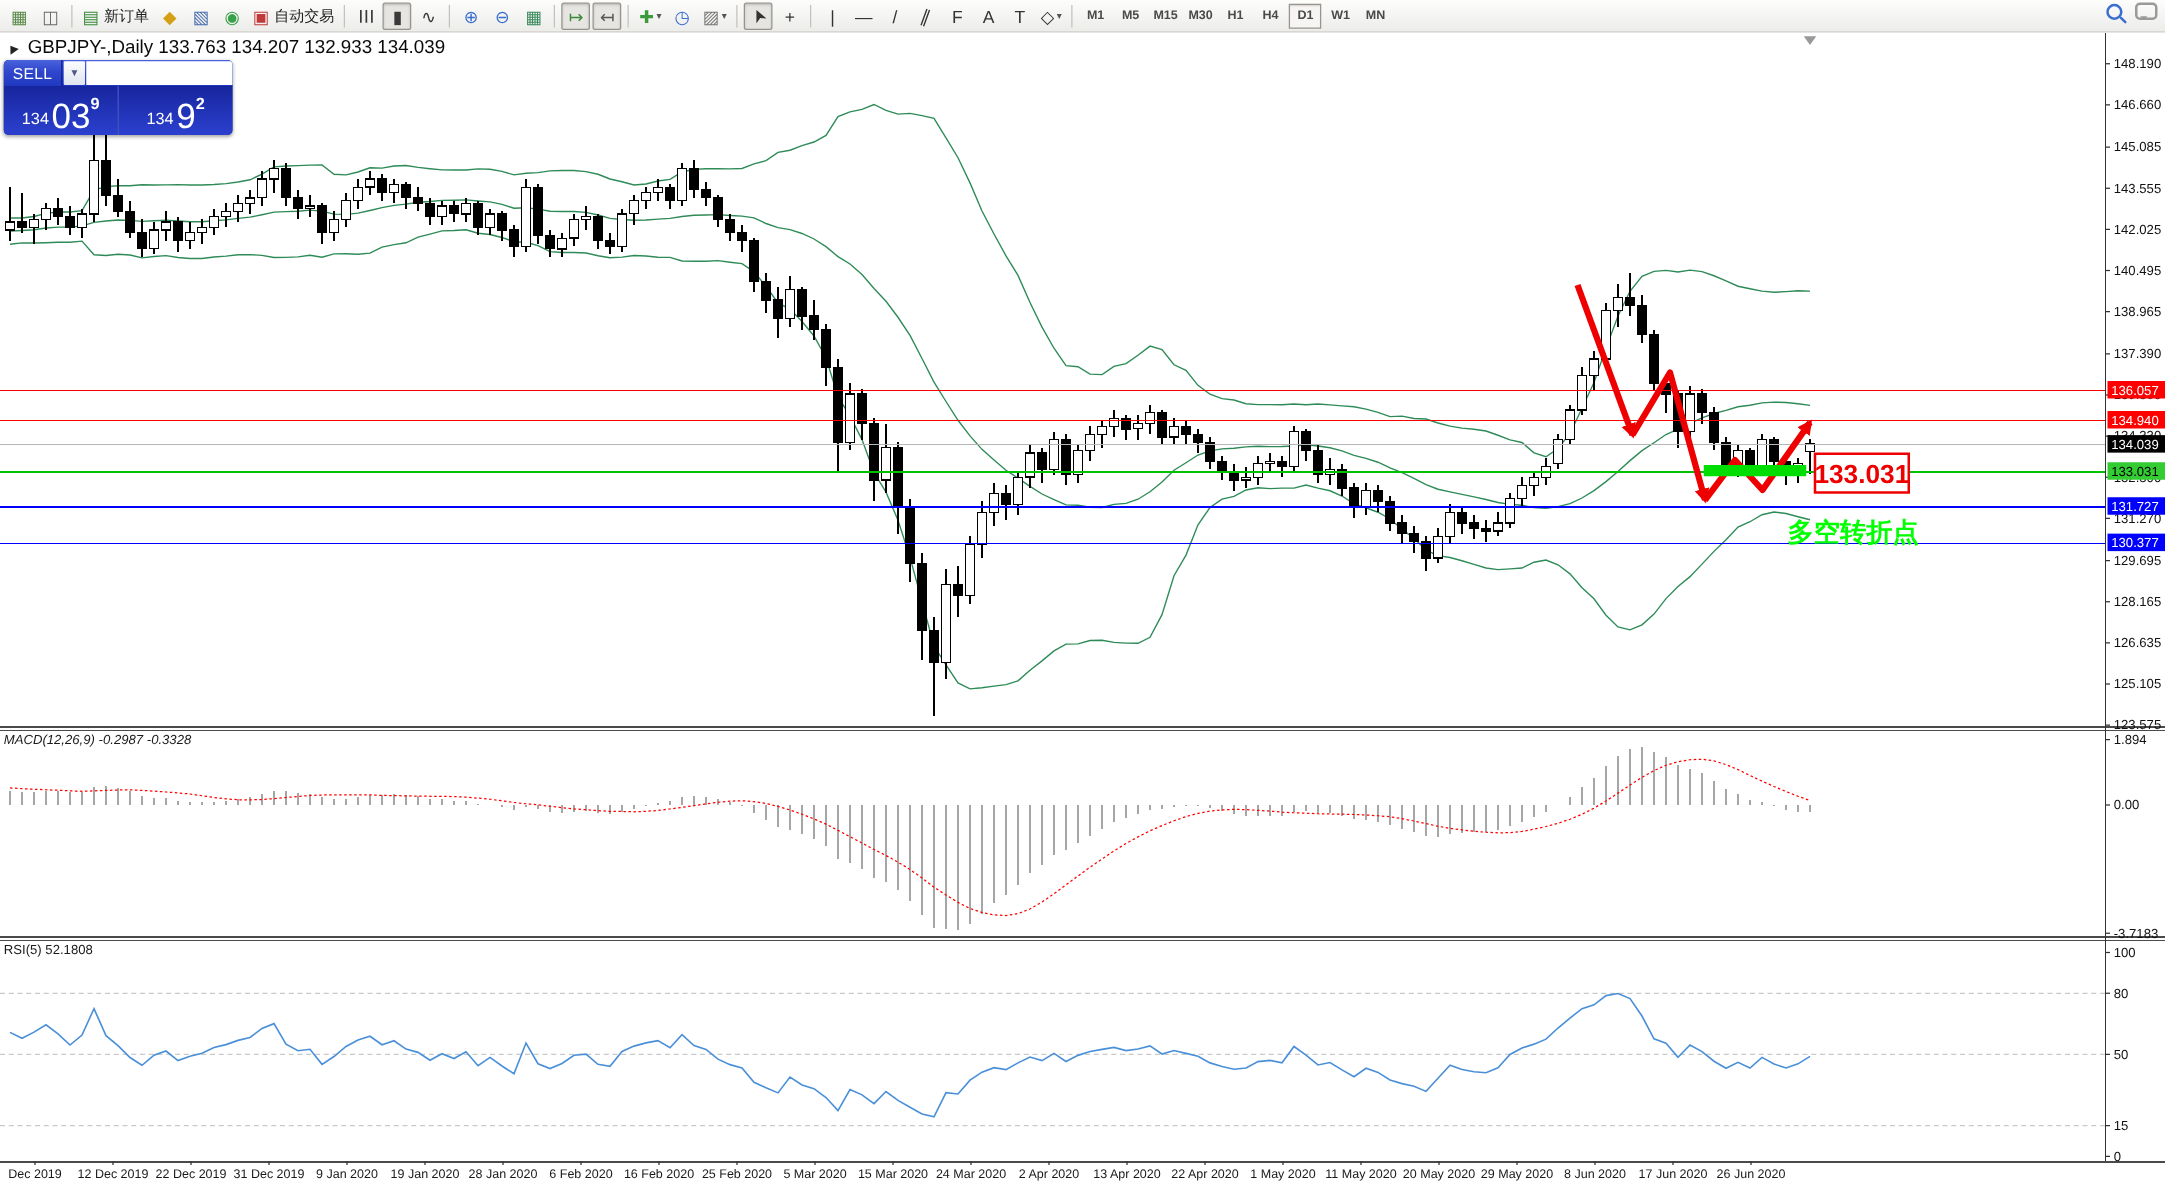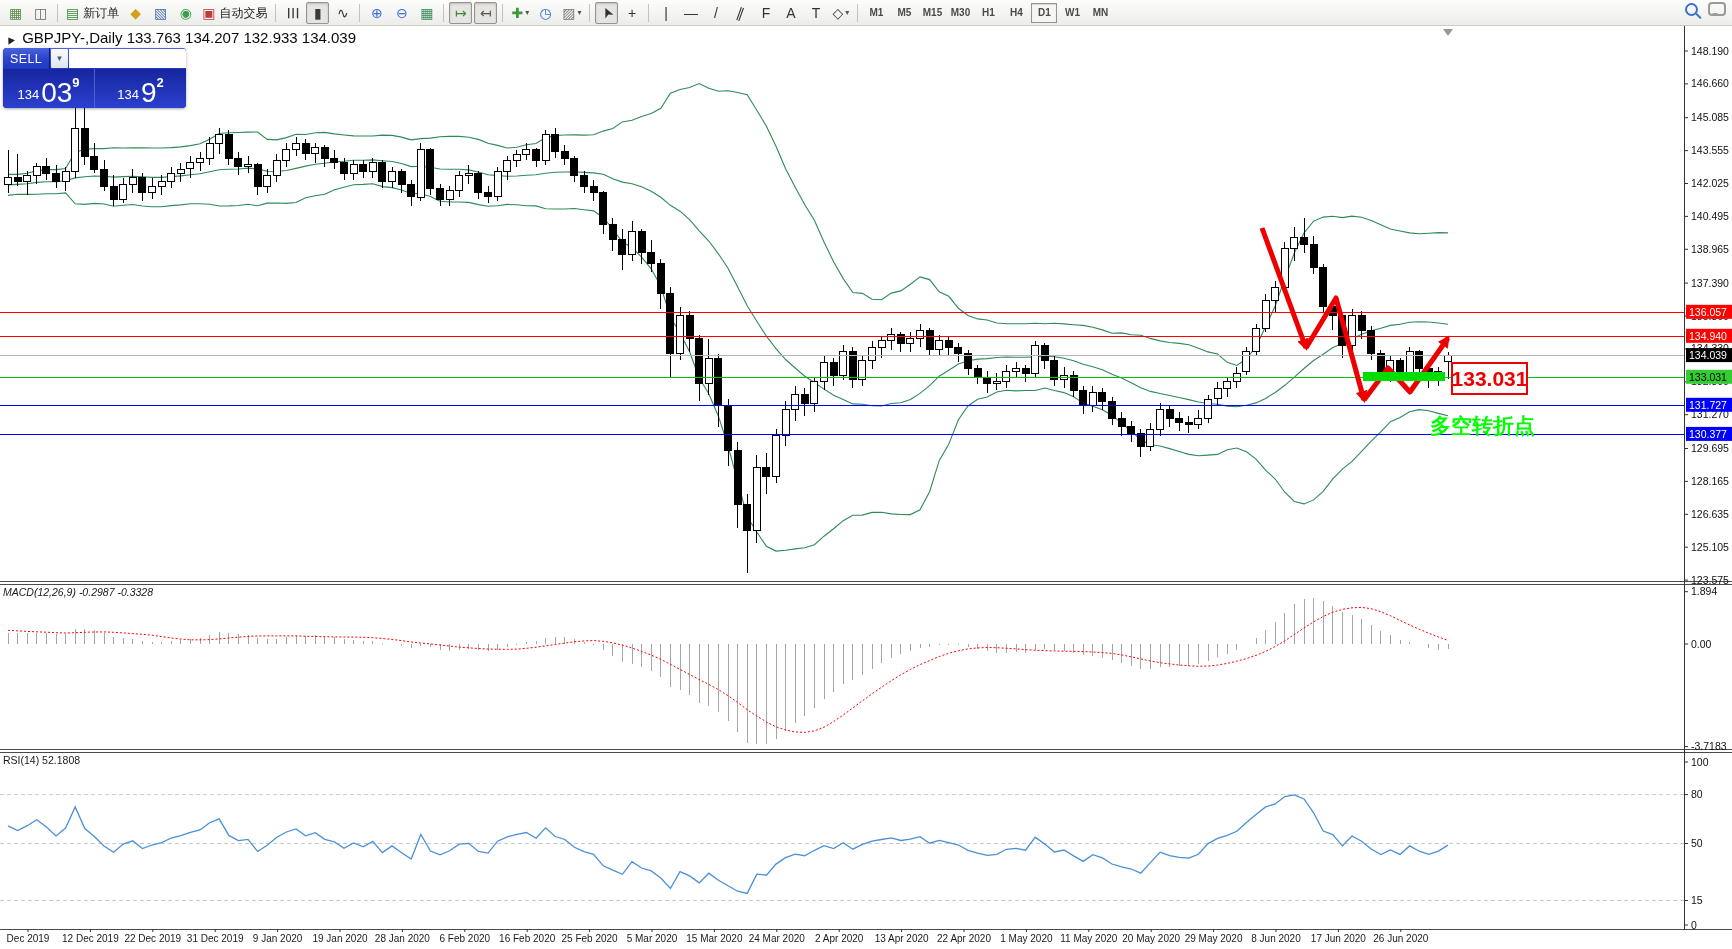--- a/index.html
+++ b/index.html
@@ -797,21 +797,21 @@
   <span class="tri"></span>
   <span>GBPJPY-,Daily</span>
   <span> </span>
   <span>133.763 134.207 132.933 134.039</span>
 </div>
 
 <div class="pane-label" style="left:3px;top:586px;font-style:italic;">
   <span>MACD(12,26,9)</span> <span>-0.2987 -0.3328</span>
 </div>
 <div class="pane-label" style="left:3px;top:754px;">
-  <span>RSI(14)</span> <span>52.1808</span>
+  <span>RSI(5)</span> <span>52.1808</span>
 </div>
 
 <div class="trade-panel">
   <div class="tp-row1">
     <div class="tp-btn">SELL</div>
     <div class="tp-spin">
       <div class="tp-spin-btn">▼</div>
       <input class="tp-vol" readonly="" value="1.00" style="">
 
     </div>

